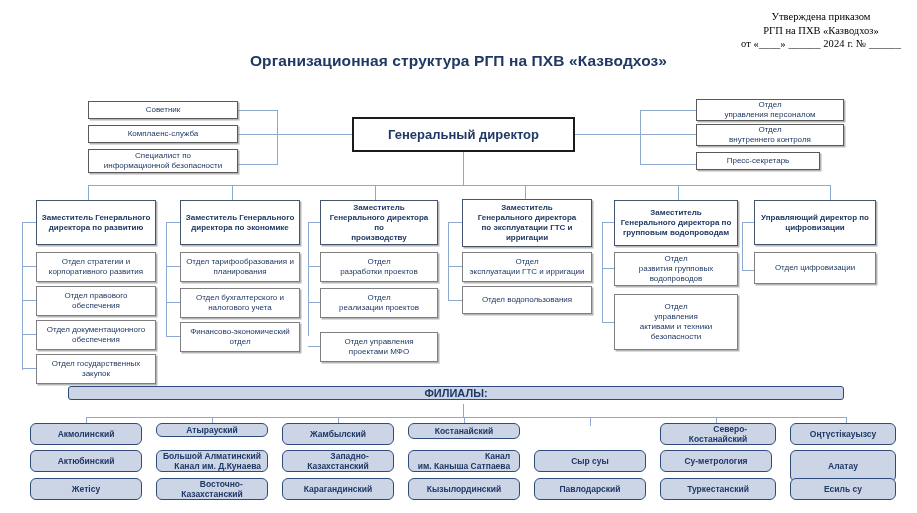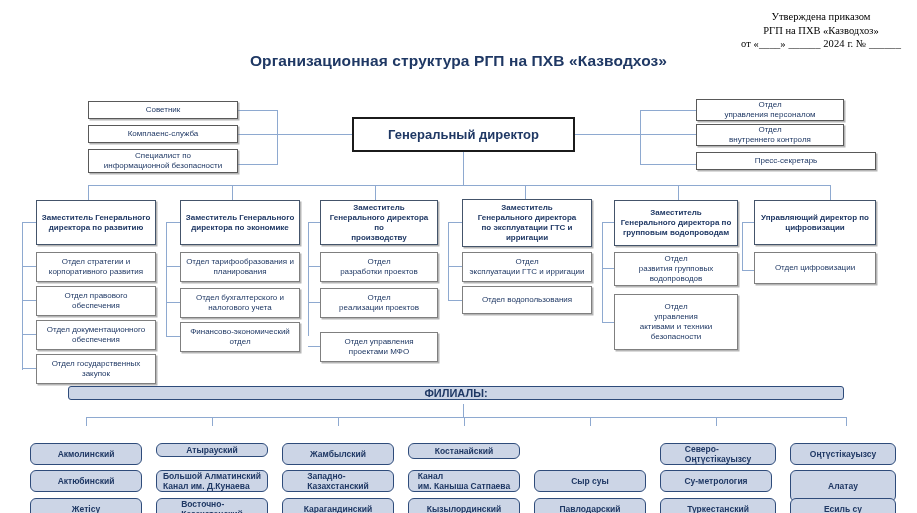--- a/index.html
+++ b/index.html
@@ -68,26 +68,25 @@
   }
 
   
   .chip{
     position:absolute;
     box-sizing:border-box;
     background:#ccd5e6;
     border:1px solid #2e4b7a;
     border-radius:6px;
     display:flex;align-items:center;justify-content:center;
-    text-align:left;
+    text-align:right;
     font-size:8.5px;font-weight:bold;line-height:10px;
     color:#1f3864;
     padding:1px 2px;
     z-index:3;
-    margin-top:20px;
   }
 
   
   .ln{position:absolute;background:#8ea9d0;z-index:1;}
   .lnh{height:1px;}
   .lnv{width:1px;}
 </style>
 </head>
 <body>
 
@@ -184,21 +183,21 @@
   </div>
 
   <div class="box shadow" style="left:696px;top:99px;width:148px;height:22px;white-space:pre-line;">
     <span>Отдел
 управления персоналом</span>
   </div>
   <div class="box shadow" style="left:696px;top:124px;width:148px;height:22px;white-space:pre-line;">
     <span>Отдел
 внутреннего контроля</span>
   </div>
-  <div class="box shadow" style="left:696px;top:152px;width:180px;height:18px;">
+  <div class="box shadow" style="left:696px;top:152px;width:124px;height:18px;">
     <span>Пресс-секретарь</span>
   </div>
 
   <div class="box shadow hdrbox" style="left:36px;top:200px;width:120px;height:45px;white-space:pre-line;">
     <span>Заместитель Генерального
 директора по развитию</span>
   </div>
   <div class="box shadow subbox" style="left:36px;top:252px;width:120px;height:30px;white-space:pre-line;">
     <span>Отдел  стратегии и
 корпоративного развития</span>
@@ -311,21 +310,21 @@
 
   <div class="chip" style="left:408px;top:423px;width:112px;height:16px;white-space:pre-line;"><span>Костанайский</span></div>
   <div class="chip" style="left:408px;top:450px;width:112px;height:22px;white-space:pre-line;"><span>Канал
 им. Каныша Сатпаева</span></div>
   <div class="chip" style="left:408px;top:478px;width:112px;height:22px;white-space:pre-line;"><span>Кызылординский</span></div>
 
   <div class="chip" style="left:534px;top:450px;width:112px;height:22px;white-space:pre-line;"><span>Сыр суы</span></div>
   <div class="chip" style="left:534px;top:478px;width:112px;height:22px;white-space:pre-line;"><span>Павлодарский</span></div>
 
   <div class="chip" style="left:660px;top:423px;width:116px;height:22px;white-space:pre-line;"><span>Северо-
-Оңтүстікауызсу</span></div>
+Костанайский</span></div>
   <div class="chip" style="left:660px;top:450px;width:112px;height:22px;white-space:pre-line;"><span>Су-метрология</span></div>
   <div class="chip" style="left:660px;top:478px;width:116px;height:22px;white-space:pre-line;"><span>Туркестанский</span></div>
 
   <div class="chip" style="left:790px;top:423px;width:106px;height:22px;white-space:pre-line;"><span>Оңтүстікауызсу</span></div>
   <div class="chip" style="left:790px;top:450px;width:106px;height:32px;white-space:pre-line;"><span>Алатау</span></div>
   <div class="chip" style="left:790px;top:478px;width:106px;height:22px;white-space:pre-line;"><span>Есиль су</span></div>
 
 </div>
 
 </body></html>

